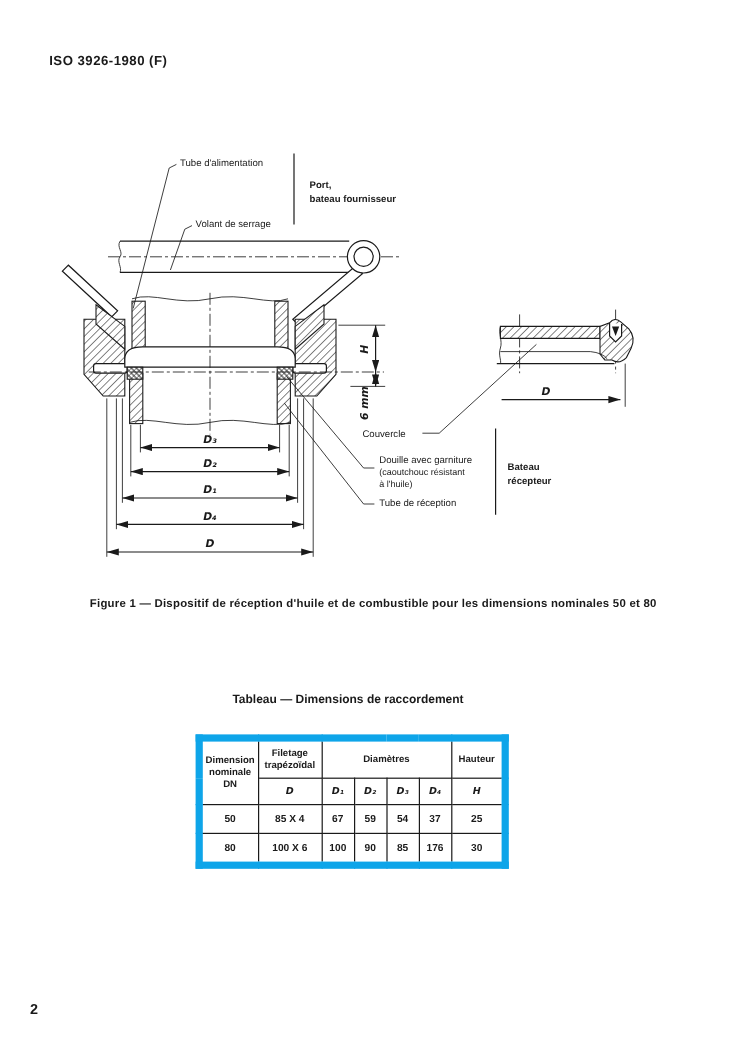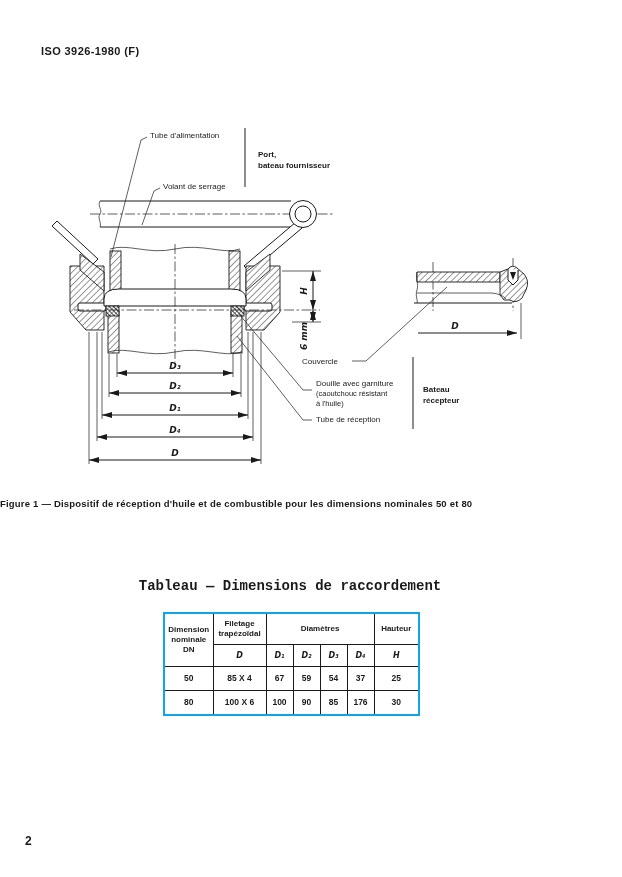--- a/index.html
+++ b/index.html
@@ -1,26 +1,26 @@
 <!DOCTYPE html>
 <html><head>
 <meta charset="utf-8">
 <style>
   html,body{margin:0;padding:0;background:#e8e8e8;}
   .page{position:relative;width:622px;height:877px;background:#ffffff;
         font-family:"Liberation Sans",sans-serif;color:#1a1a1a;overflow:hidden;margin:0 auto;}
   .doc-header{position:absolute;left:25px;top:45px;font-size:11px;font-weight:bold;letter-spacing:.4px;margin-left:16px;}
   .figure-svg{position:absolute;left:0;top:0;}
-  .figure-caption{position:absolute;left:0;top:498px;width:622px;
+  .figure-caption{position:absolute;left:0;top:498px;width:622px;text-align:center;
                   font-size:9.5px;font-weight:bold;letter-spacing:.2px;}
   .table-title{position:absolute;left:130px;top:578px;width:320px;text-align:center;
-               font-size:14px;font-weight:bold;font-family:Liberation Mono, monospace;}
+               font-size:10px;font-weight:bold;}
   .table-units{position:absolute;left:163px;top:597px;width:256px;text-align:right;font-size:8px;}
   table.dim-table{position:absolute;left:163px;top:612px;border-collapse:collapse;table-layout:fixed;
-                  border:2px solid #0ea5e9;font-size:8px;font-weight:bold;text-align:center;color:#1a1a1a;}
+                  border:6px solid #0ea5e9;font-size:8px;font-weight:bold;text-align:center;color:#1a1a1a;}
   table.dim-table td{border:1px solid #1a1a1a;padding:0;vertical-align:middle;line-height:1.25;}
   tr.t1 td{height:30px;} tr.t2 td{height:21px;} tbody tr td{height:23px;font-size:8.5px;}
   .it{font-style:italic;font-family:"DejaVu Sans",sans-serif;font-weight:bold;}
   .note{position:absolute;left:25px;top:757px;width:575px;font-size:8px;letter-spacing:.1px;}
   .page-number{position:absolute;left:25px;top:834px;font-size:12px;font-weight:bold;}
   
   .ln{stroke:#1a1a1a;stroke-width:1;fill:none;}
   .thin{stroke:#1a1a1a;stroke-width:.7;fill:none;}
   .white{fill:#ffffff;stroke:#1a1a1a;stroke-width:1;}
   .hatch{fill:url(#hatch);stroke:#1a1a1a;stroke-width:.9;}

